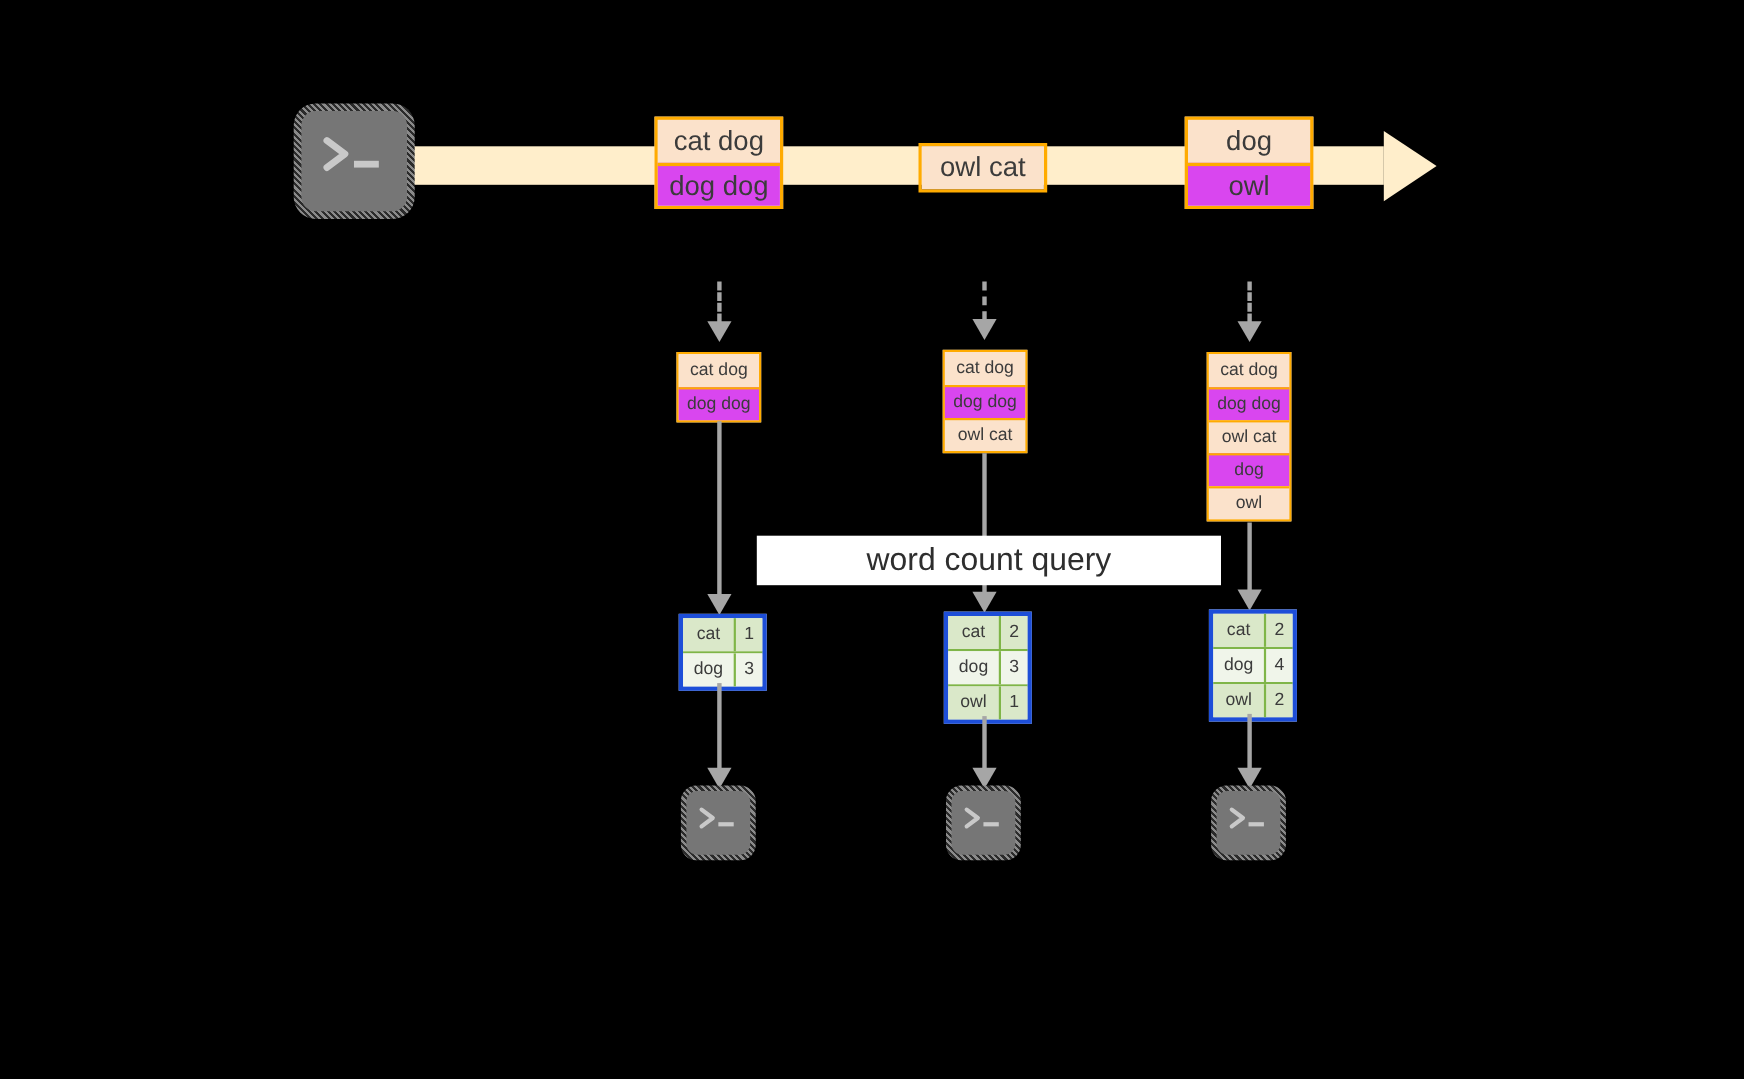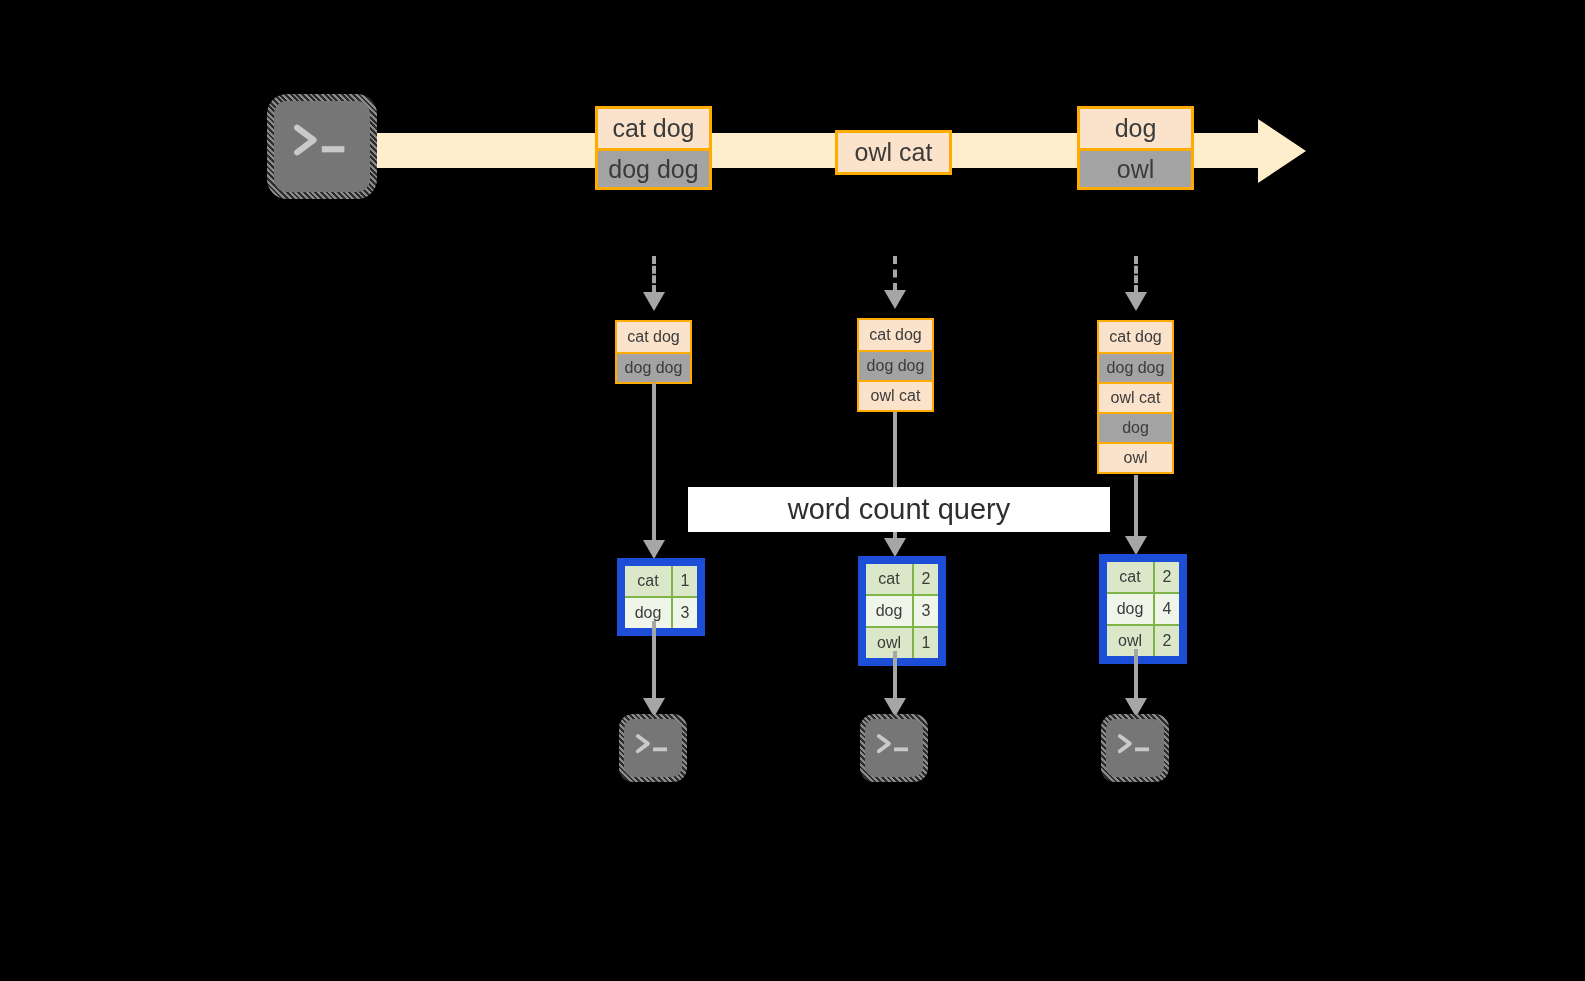--- a/index.html
+++ b/index.html
@@ -61,33 +61,33 @@
   }
   .msgbox .row {
     box-sizing: border-box;
     display: flex;
     align-items: center;
     justify-content: center;
     color: #3b3b3b;
     white-space: nowrap;
   }
   .msgbox .row.dark  { background: #FBE2CB; }
-  .msgbox .row.light { background: #a3a3a3; }
+  .msgbox .row.light { background: #d946ef; }
   .msgbox .row + .row { border-top: 3px solid #FFAB00; }
 
   .msgbox.big .row { height: 39px; font-size: 25px; }
   .msgbox.small .row { height: 30px; font-size: 16px; }
   .msgbox.small { border-width: 2px; }
   .msgbox.small .row + .row { border-top: 2px solid #FFAB00; }
 
   
   .kvtable {
     position: absolute;
     box-sizing: border-box;
-    border: 8px solid #1d4ed8;
+    border: 4px solid #1d4ed8;
     background: #EEF4E6;
   }
   .kvtable .trow {
     display: flex;
     height: 30px;
   }
   .kvtable .trow + .trow { border-top: 2px solid #7FB548; }
   .kvtable .cell {
     box-sizing: border-box;
     display: flex;

